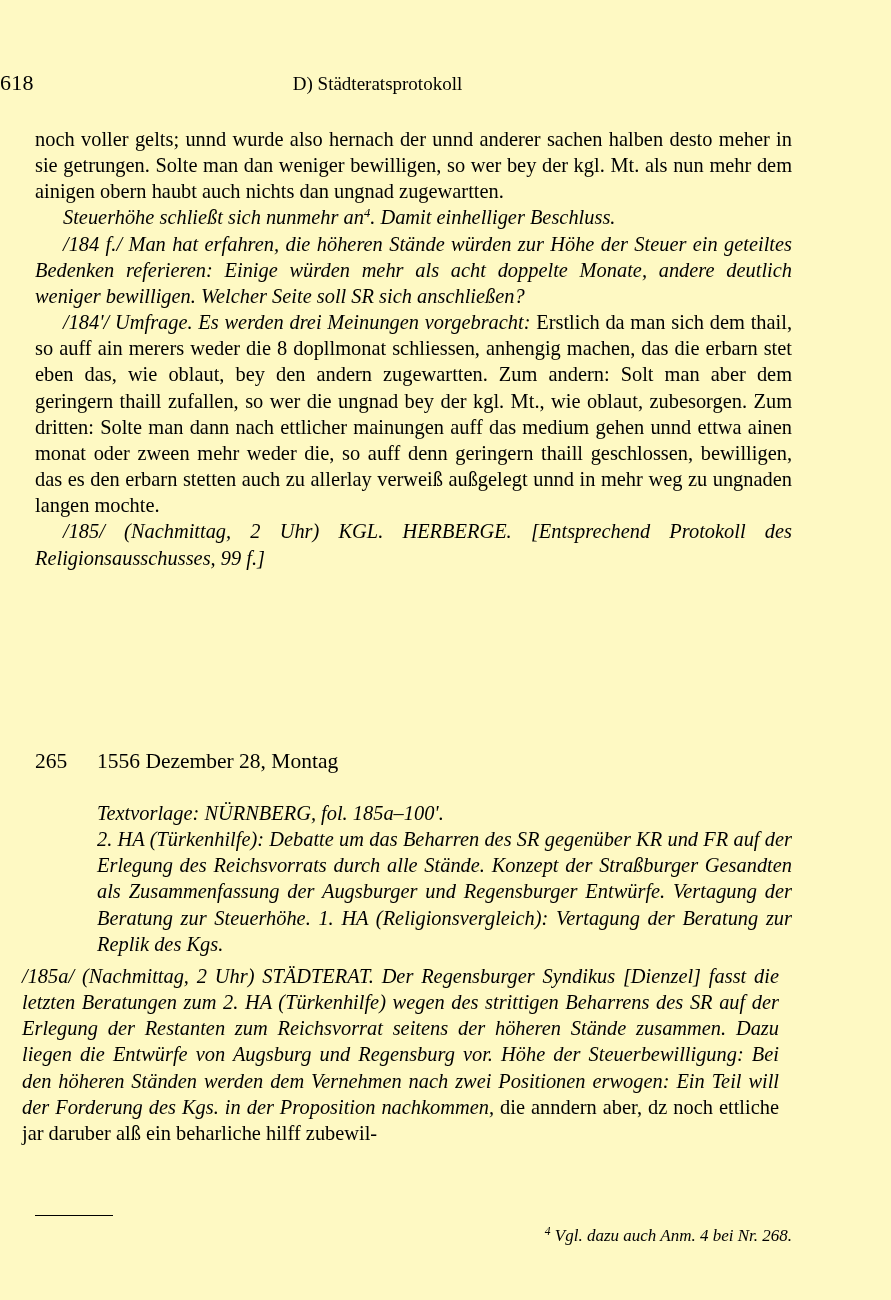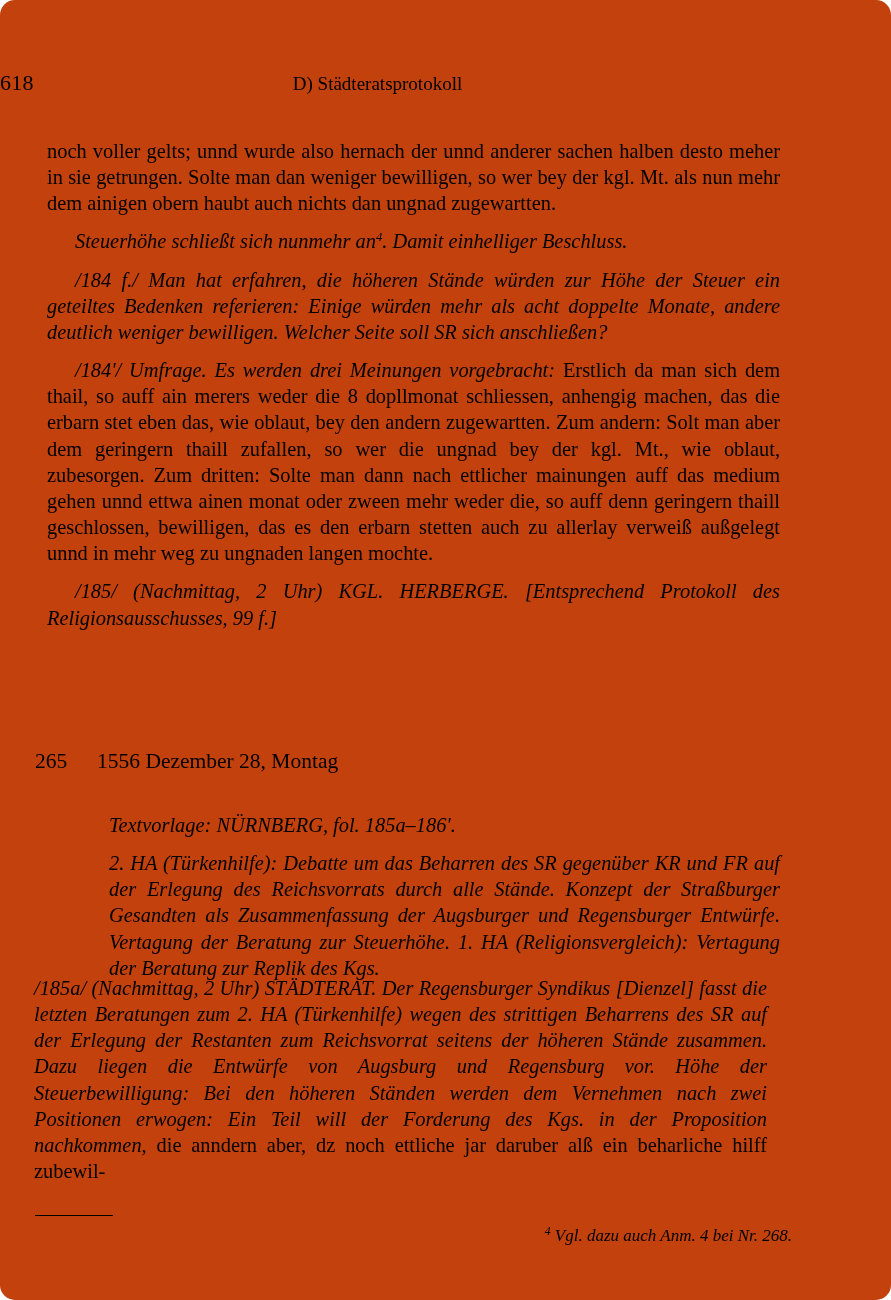--- a/index.html
+++ b/index.html
@@ -4,25 +4,24 @@
 <style>
   html, body {
     margin: 0;
     padding: 0;
     background: #ffffff;
   }
   .page {
     position: relative;
     width: 891px;
     height: 1300px;
-    background: #c2410c;
+    background: #fef9c3;
     overflow: hidden;
     font-family: "Liberation Serif", "DejaVu Serif", serif;
     color: #000000;
-    border-radius: 15px;
   }
 
   
   .runhead {
     position: relative;
     height: 48px;
     padding-top: 72px;
   }
   .folio {
     position: absolute;
@@ -45,21 +44,21 @@
   }
 
   
   .body {
     position: absolute;
     left: 35px;
     top: 126px;
     width: 757px;
   }
   p {
-    margin: 12px;
+    margin: 0;
     font-size: 20.4px;
     line-height: 26.15px;
     text-align: justify;
     text-justify: inter-word;
     hyphens: none;
   }
   p.indent { text-indent: 28px; }
   p.noindent { text-indent: 0; }
   .ital { font-style: italic; }
   .rom { font-style: normal; }
@@ -156,21 +155,21 @@
 
     <p class="indent ital">/185/ (Nachmittag, 2 Uhr) KGL. HERBERGE. [Entsprechend Protokoll des Religionsausschusses, 99 f.]</p>
 
   </div>
 
   <div class="section-head">
     <span class="num">265</span><span>1556 Dezember 28, Montag</span>
   </div>
 
   <div class="regest">
-    <p>Textvorlage: NÜRNBERG, fol. 185a–186'.</p>
+    <p>Textvorlage: NÜRNBERG, fol. 185a–100'.</p>
     <p>2. HA (Türkenhilfe): Debatte um das Beharren des SR gegenüber KR und FR auf der Erlegung des Reichsvorrats durch alle Stände. Konzept der Straßburger Gesandten als Zusammenfassung der Augsburger und Regensburger Entwürfe. Vertagung der Beratung zur Steuerhöhe. 1. HA (Religionsvergleich): Vertagung der Beratung zur Replik des Kgs.</p>
   </div>
 
   <div class="protocol">
     <p class="noindent"><span class="ital">/185a/ (Nachmittag, 2 Uhr) STÄDTERAT. Der Regensburger Syndikus [Dienzel] fasst die letzten Beratungen zum 2. HA (Türkenhilfe) wegen des strittigen Beharrens des SR auf der Erlegung der Restanten zum Reichsvorrat seitens der höheren Stände zusammen. Dazu liegen die Entwürfe von Augsburg und Regensburg vor. Höhe der Steuerbewilligung: Bei den höheren Ständen werden dem Vernehmen nach zwei Positionen erwogen: Ein Teil will der Forderung des Kgs. in der Proposition nachkommen,</span><span class="rom"> die anndern aber, dz noch ettliche jar daruber alß ein beharliche hilff zubewil-</span></p>
   </div>
 
   <div class="footnote-area">
     <div class="fn-rule"></div>
     <div class="fn-text"><sup>4</sup><span> Vgl. dazu auch Anm. 4 bei Nr. 268.</span></div>

